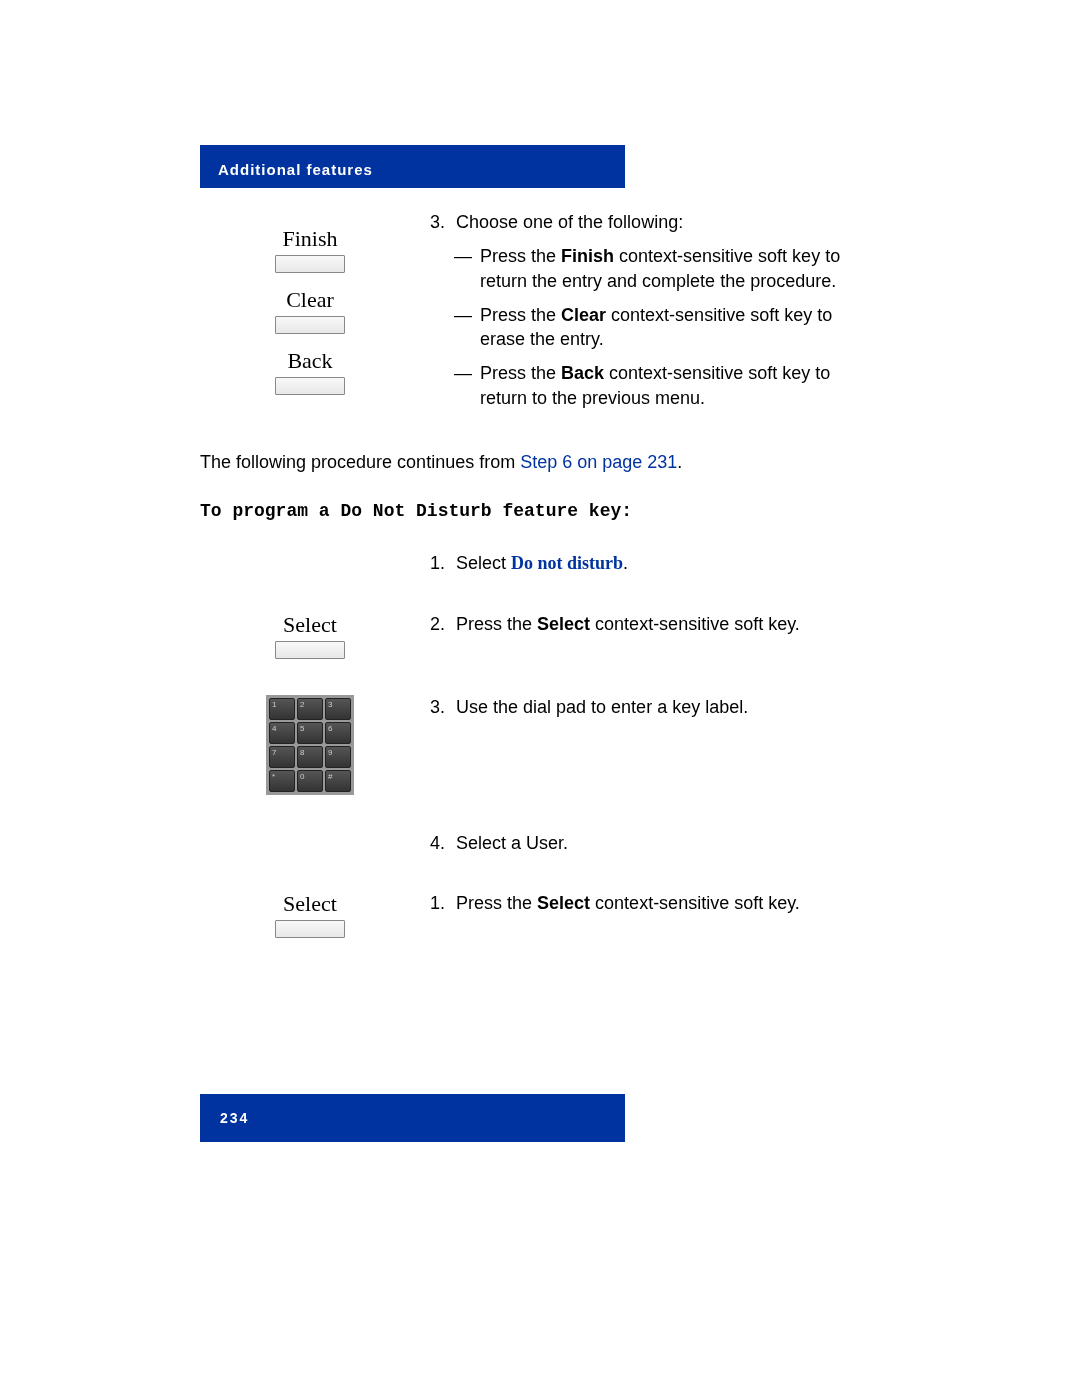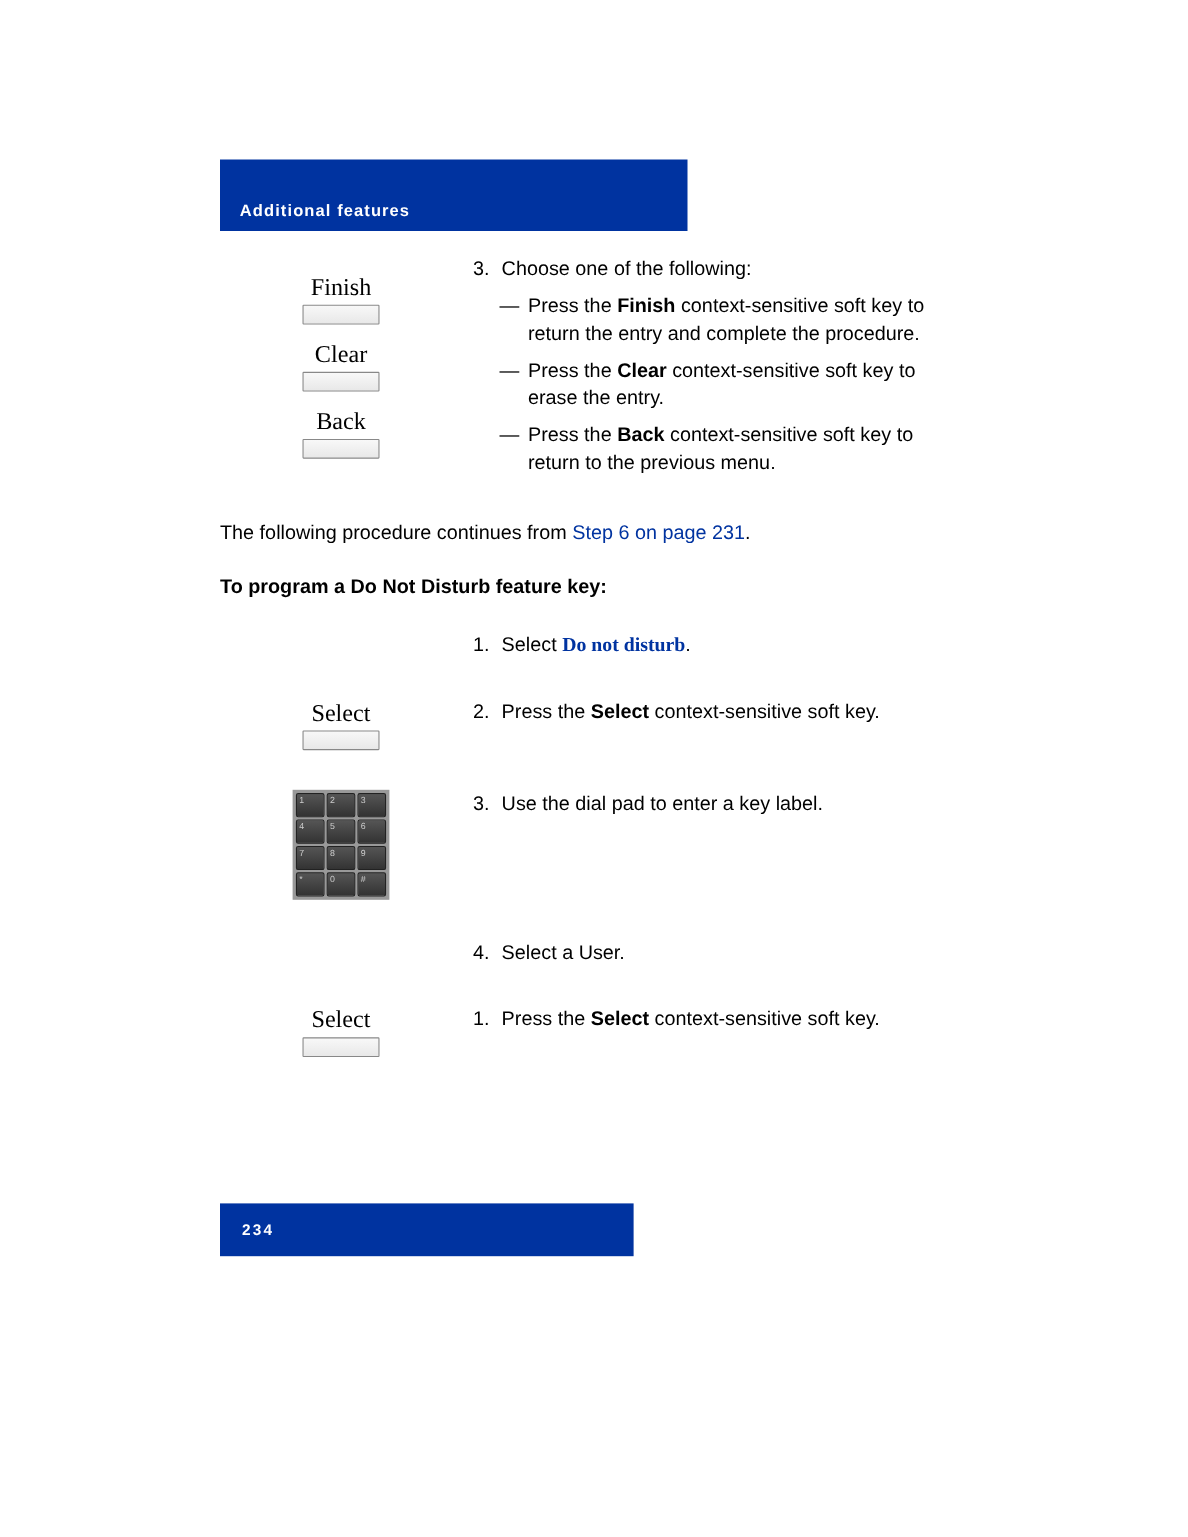--- a/index.html
+++ b/index.html
@@ -14,21 +14,21 @@
     }
     .page {
       position: absolute;
       left: 200px;
       top: 145px;
       width: 680px;
     }
     .header-bar {
       background: #0033a0;
       color: #fff;
-      padding: 38px 18px 10px 18px;
+      padding: 16px 18px 10px 18px;
       font-weight: bold;
       font-size: 15px;
       letter-spacing: 1px;
       width: 425px;
     }
     .content {
       padding-top: 22px;
     }
     .row {
       display: flex;
@@ -82,20 +82,21 @@
     .bold { font-weight: bold; }
     .blue-bold { font-weight: bold; color: #0033a0; font-family: Liberation Serif, serif; }
     .blue-link { color: #0033a0; }
     .continue-line {
       margin: 40px 0 26px 0;
       line-height: 1.4;
     }
     .section-heading {
       font-weight: bold;
       margin-bottom: 30px;
+      font-family: Liberation Mono, monospace;
     }
     .step-block {
       display: flex;
       align-items: flex-start;
       margin-bottom: 36px;
     }
     .step-block .left-col { padding-top: 0; }
     .step-text {
       flex: 1;
       padding-left: 10px;
@@ -117,21 +118,21 @@
       font-size: 8px;
       display: flex;
       align-items: flex-start;
       justify-content: flex-start;
       padding: 1px 2px;
     }
     .footer-bar {
       position: absolute;
       left: 200px;
       bottom: 255px;
-      width: 376px;
+      width: 425px;
       background: #0033a0;
       color: #fff;
       padding: 16px 20px;
       font-weight: bold;
       font-size: 14px;
       letter-spacing: 2px;
     }
     .nstep { display:flex; }
     .nstep .num { width: 26px; flex-shrink:0; }
   </style>

